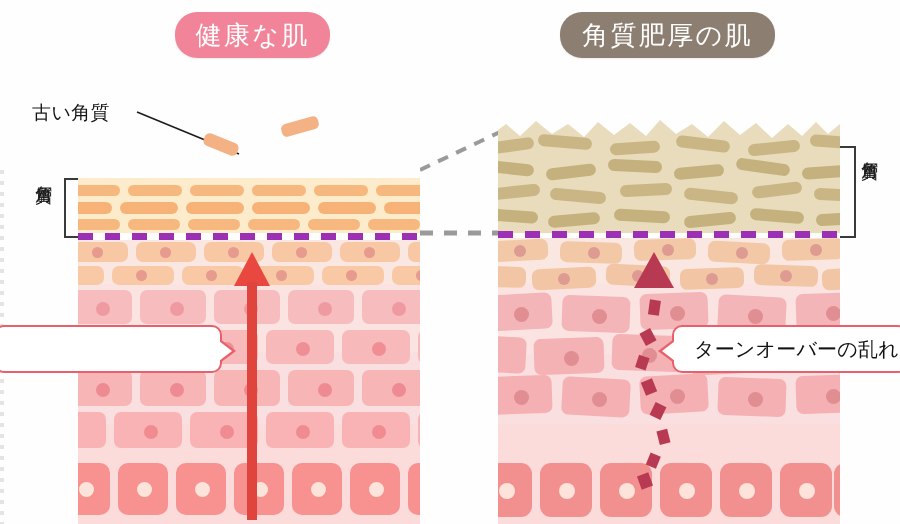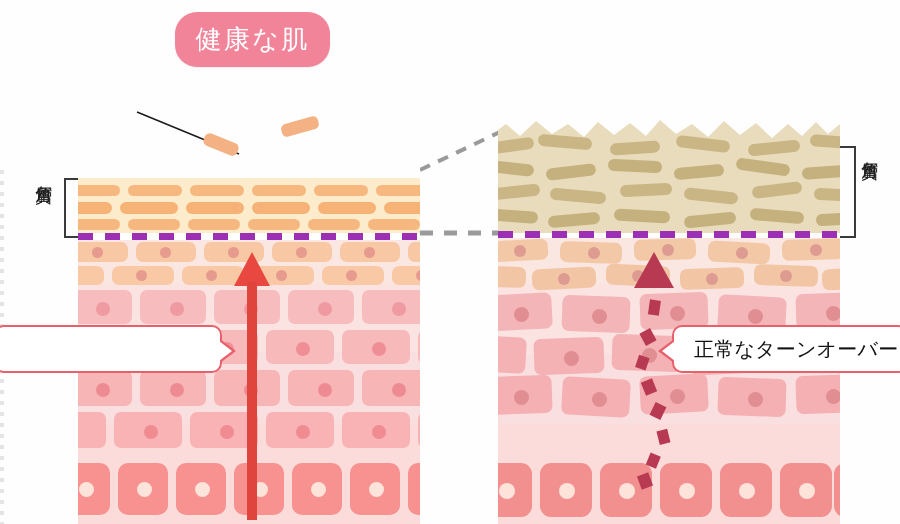--- a/index.html
+++ b/index.html
@@ -10,21 +10,21 @@
   }
   #stage{position:absolute;inset:0;width:900px;height:524px;background:#fefefe;}
 
   
   .pill{
     position:absolute;display:flex;align-items:center;justify-content:center;
     border-radius:22px;color:#ffffff;letter-spacing:.09em;
     font-size:26px;font-weight:400;white-space:nowrap;
     box-shadow:0 1px 2px rgba(0,0,0,.07);
   }
-  #pill-healthy{left:175px;top:12px;width:155px;height:55px;background:#f2849a;}
+  #pill-healthy{left:175px;top:12px;width:155px;height:46px;background:#f2849a;}
   #pill-thick{left:560px;top:12px;width:215px;height:46px;background:#8c7f71;}
 
   
   .panel{position:absolute;overflow:hidden;}
   #panel-left{left:78px;top:178px;width:342px;height:346px;}
   #panel-right{left:498px;top:118px;width:342px;height:406px;}
 
   
   .corneum{position:absolute;left:0;width:100%;}
   #corneum-left{top:0;height:55px;background:#fdeccb;}
@@ -97,21 +97,25 @@
 </head>
 <body>
 
 <div id="stage">
 
   <div id="edge-ticks"></div>
 
   <div class="pill" id="pill-healthy">
     <span>健康な肌</span>
   </div>
-
+  <div class="pill" id="pill-thick">
+    <span>角質肥厚の肌</span>
+  </div>
+
+  <div class="plabel" id="lbl-old" style="left:32px;top:100px;">古い角質</div>
   <svg id="leader" viewBox="0 0 110 52">
     <line x1="2" y1="4" x2="104" y2="46" stroke="#1c1c1c" stroke-width="1.6"></line>
   </svg>
 
   <div class="flake" style="left:203px;top:138px;width:36px;height:13px;transform:rotate(22deg);"></div>
   <div class="flake" style="left:281px;top:120px;width:38px;height:13px;transform:rotate(-16deg);"></div>
 
   <svg class="connector" style="left:420px;top:130px;width:82px;height:42px;" viewBox="0 0 82 42">
     <line x1="0" y1="40" x2="80" y2="2" stroke="#9a9a9a" stroke-width="4" stroke-dasharray="11 9"></line>
   </svg>
@@ -376,18 +380,18 @@
       <rect x="11" y="222" width="12" height="14" transform="rotate(-20 17 229)"></rect>
     </g>
   </svg>
 
   <div class="callout" id="callout-left">
     <span class="tail tail-r-out"></span>
     <span class="tail tail-r-in"></span>
   </div>
 
   <div class="callout" id="callout-right">
-    <span>正常なターンオーバー</span>
+    <span>ターンオーバーの乱れ</span>
     <span class="tail tail-l-out"></span>
     <span class="tail tail-l-in"></span>
   </div>
 
 </div>
 
 </body></html>

